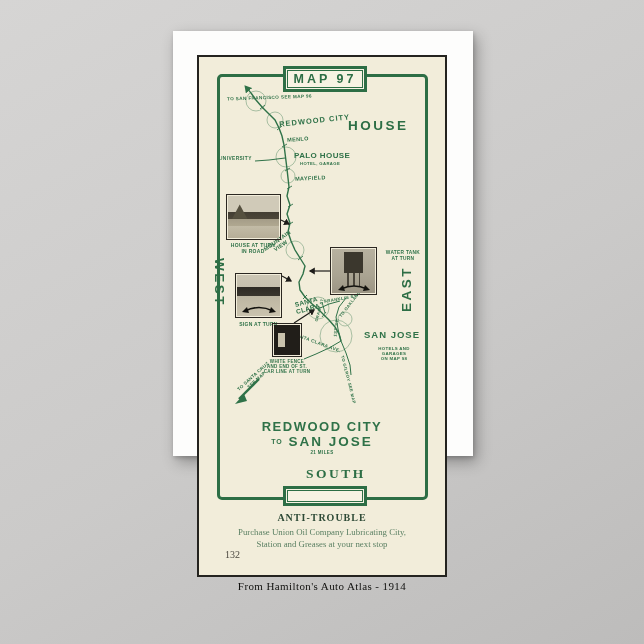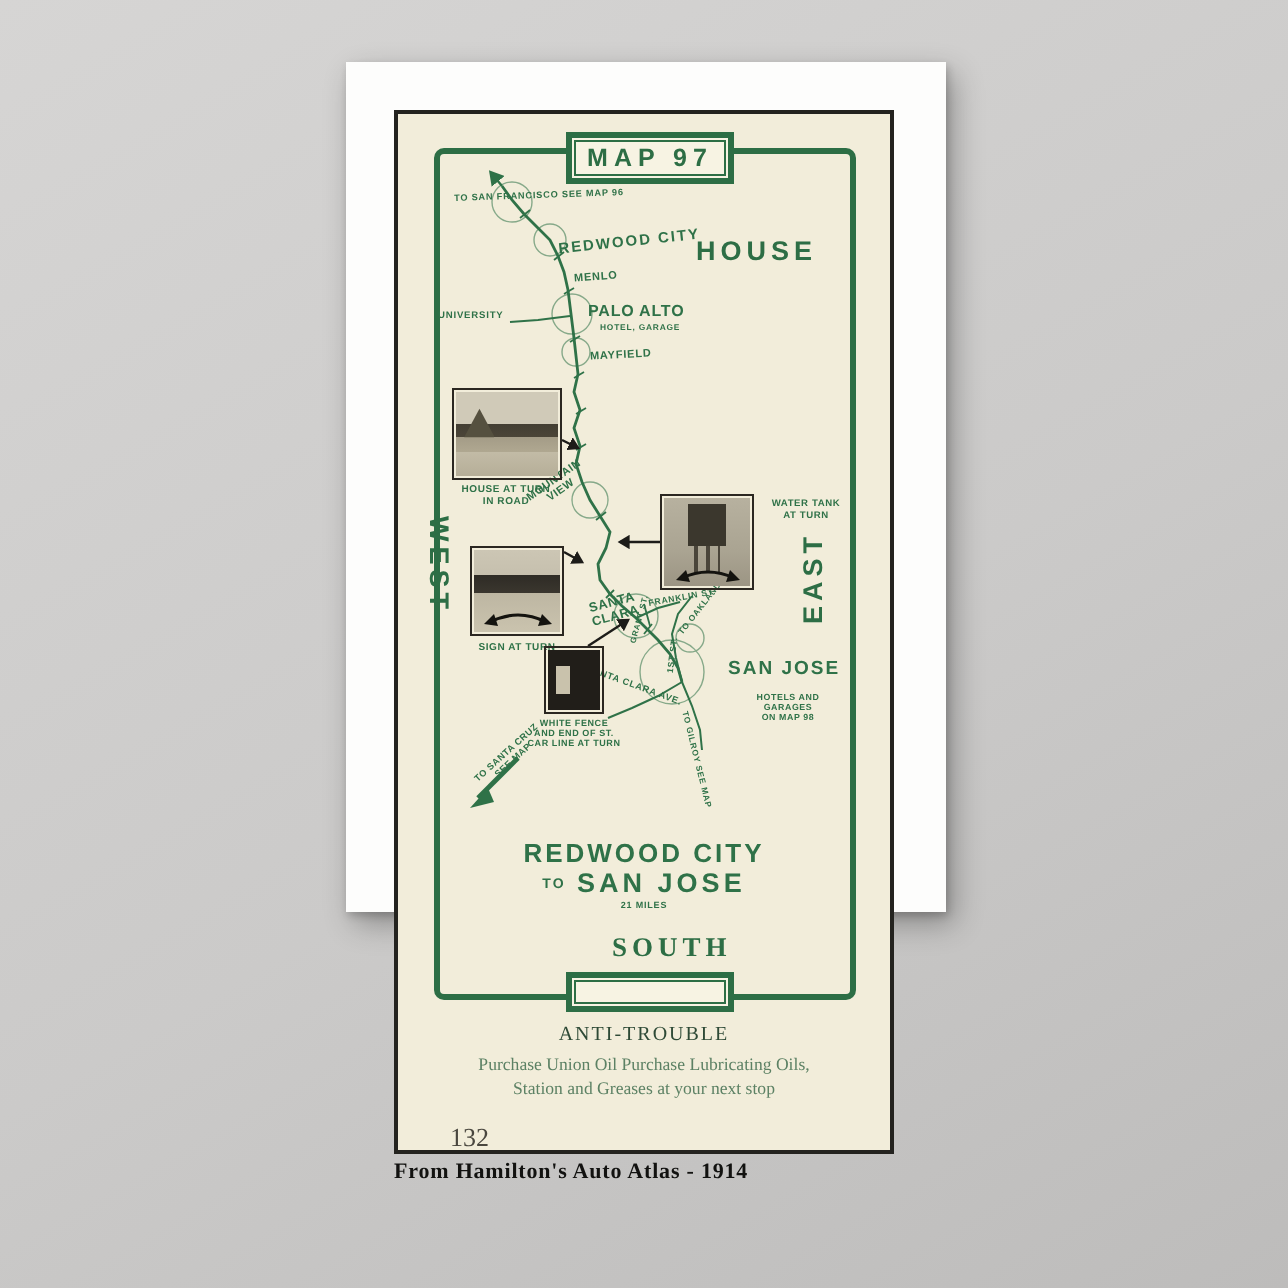--- a/index.html
+++ b/index.html
@@ -52,25 +52,25 @@
   .ph-tank .inner{background:linear-gradient(#b7b19f 0%,#aaa492 60%,#9c9584 100%);}
   .ph-tank .inner::before{content:"";position:absolute;left:28%;top:6%;width:44%;height:48%;background:#3b372d;}
   .ph-tank .inner::after{content:"";position:absolute;left:36%;top:54%;width:28%;height:30%;
     background:repeating-linear-gradient(90deg,#4a453a 0 2px,transparent 2px 6px);}
   .ph-fence .inner{background:#211e19;}
   .ph-fence .inner::before{content:"";position:absolute;left:14%;top:28%;width:30%;height:44%;background:#c9c2ac;}
   .curve-arrow{position:absolute;z-index:4;}
   .roads{position:absolute;left:0;top:0;z-index:1;}
   .title-big{font-size:13px;letter-spacing:1.5px;text-align:center;}
   .serif{font-family:"Liberation Serif",serif;}
-  .ad-head{position:absolute;left:0;width:246px;text-align:center;color:#2e4a36;font-weight:normal;
+  .ad-head{position:absolute;left:0;width:246px;text-align:center;color:#2e4a36;font-weight:bold;
     font-size:10px;letter-spacing:1px;}
   .ad-line{position:absolute;left:8px;width:230px;text-align:center;color:#5c8164;font-size:8.8px;}
-  .attribution{position:absolute;left:24px;top:549px;width:250px;text-align:left;
-    color:#121210;font-weight:bold;font-size:11px;letter-spacing:0.4px;}
+  .attribution{position:absolute;left:24px;top:549px;width:250px;text-align:center;
+    color:#121210;font-weight:normal;font-size:11px;letter-spacing:0.4px;}
 </style>
 </head>
 <body>
 
 <div class="poster">
   <div class="card">
 
     <div class="frame"></div>
 
     <svg class="roads" width="246" height="518" viewBox="0 0 246 518">
@@ -141,21 +141,21 @@
     <div class="bottombox"></div>
 
     <div class="lbl compass" style="left:149px;top:61px;">HOUSE</div>
     <div class="lbl compass" style="left:107px;top:409px;font-family:Liberation Serif, serif;">SOUTH</div>
     <div class="lbl compass vert" style="left:0px;top:215px;transform:rotate(90deg);">WEST</div>
     <div class="lbl compass vert" style="left:186px;top:227px;transform:rotate(-90deg);">EAST</div>
 
     <div class="lbl" style="left:28px;top:38px;font-size:4.6px;transform:rotate(-2deg);">TO SAN FRANCISCO SEE MAP 96</div>
     <div class="lbl" style="left:80px;top:59px;font-size:7.5px;letter-spacing:1px;transform:rotate(-6deg);">REDWOOD CITY</div>
     <div class="lbl" style="left:88px;top:79px;font-size:5.5px;transform:rotate(-4deg);">MENLO</div>
-    <div class="lbl" style="left:95px;top:94px;font-size:8px;">PALO ALTO</div>
+    <div class="lbl" style="left:95px;top:94px;font-size:8px;">PALO HOUSE</div>
     <div class="lbl" style="left:101px;top:104px;font-size:4.2px;">HOTEL, GARAGE</div>
     <div class="lbl" style="left:20px;top:99px;font-size:4.8px;">UNIVERSITY</div>
     <div class="lbl" style="left:96px;top:118px;font-size:5.5px;transform:rotate(-3deg);">MAYFIELD</div>
     <div class="cap" style="left:56px;top:180px;width:48px;font-size:5.5px;line-height:6px;transform:rotate(-35deg);">
       <div>MOUNTAIN</div>
       <div>VIEW</div>
     </div>
     <div class="cap" style="left:92px;top:241px;width:32px;font-size:6.5px;line-height:7px;transform:rotate(-15deg);">
       <div>SANTA</div>
       <div>CLARA</div>
@@ -218,19 +218,19 @@
     </div>
 
     <div class="lbl title-big" style="left:40px;top:362px;width:166px;">REDWOOD CITY</div>
     <div class="lbl" style="left:40px;top:377px;width:166px;text-align:center;font-size:13.5px;letter-spacing:2px;">
       <span style="font-size:7px;letter-spacing:1px;vertical-align:2px;">TO</span>
       <span>SAN JOSE</span>
     </div>
     <div class="lbl" style="left:40px;top:393px;width:166px;text-align:center;font-size:4.5px;">21 MILES</div>
 
     <div class="ad-head serif" style="top:455px;">ANTI-TROUBLE</div>
-    <div class="ad-line serif" style="top:470px;">Purchase Union Oil Purchase Lubricating Oils,</div>
+    <div class="ad-line serif" style="top:470px;">Purchase Union Oil Company Lubricating City,</div>
     <div class="ad-line serif" style="top:482px;">Station and Greases at your next stop</div>
-    <div class="serif" style="position:absolute;left:26px;top:504px;font-size:13px;color:#4a473f;">132</div>
+    <div class="serif" style="position:absolute;left:26px;top:492px;font-size:10px;color:#4a473f;">132</div>
   </div>
 
   <div class="attribution serif">From Hamilton's Auto Atlas - 1914</div>
 </div>
 
 </body></html>

